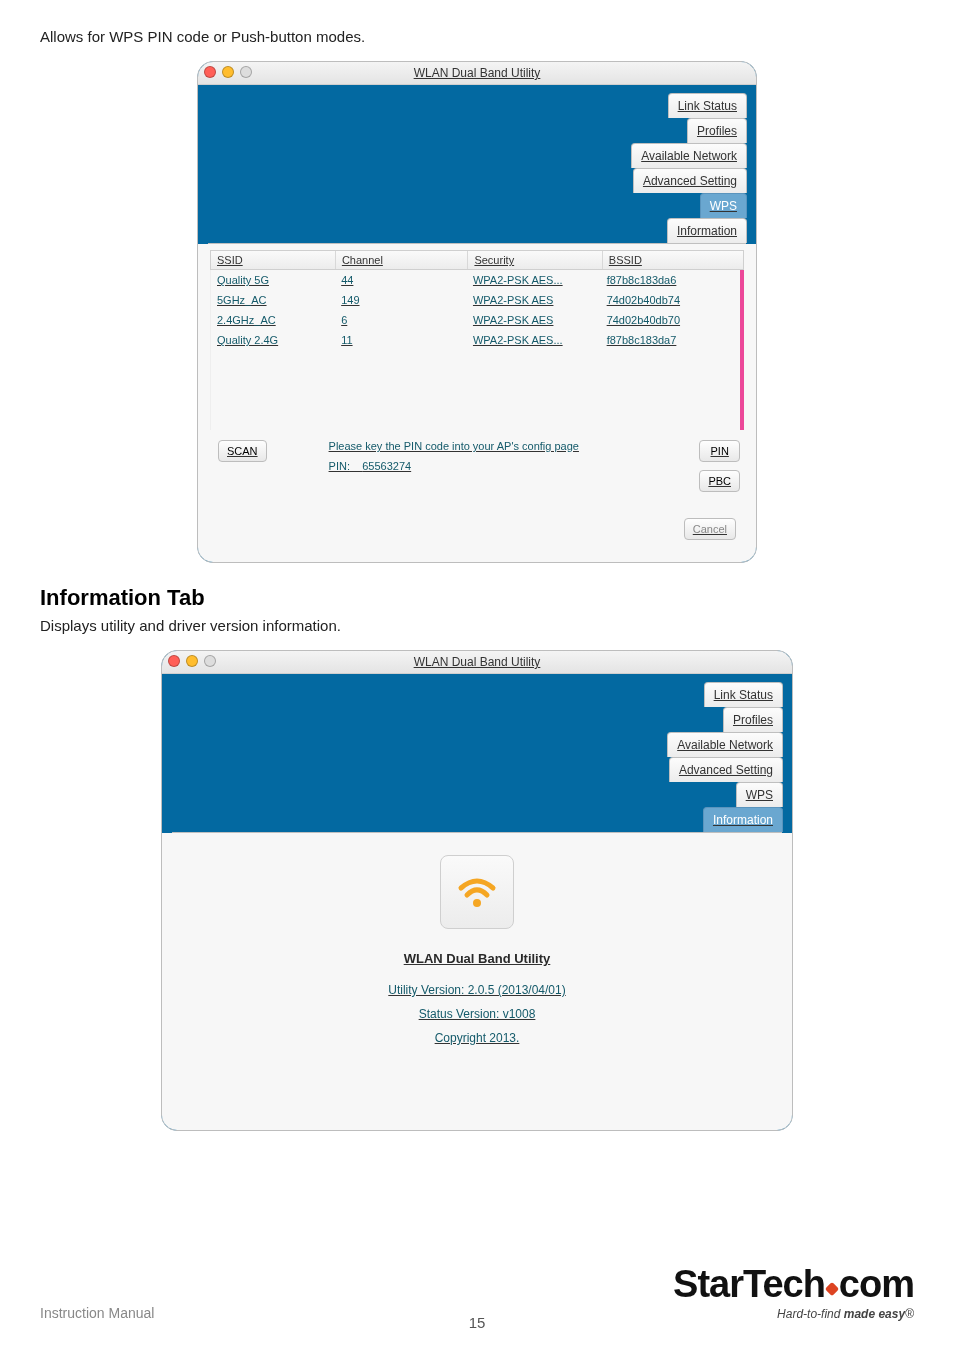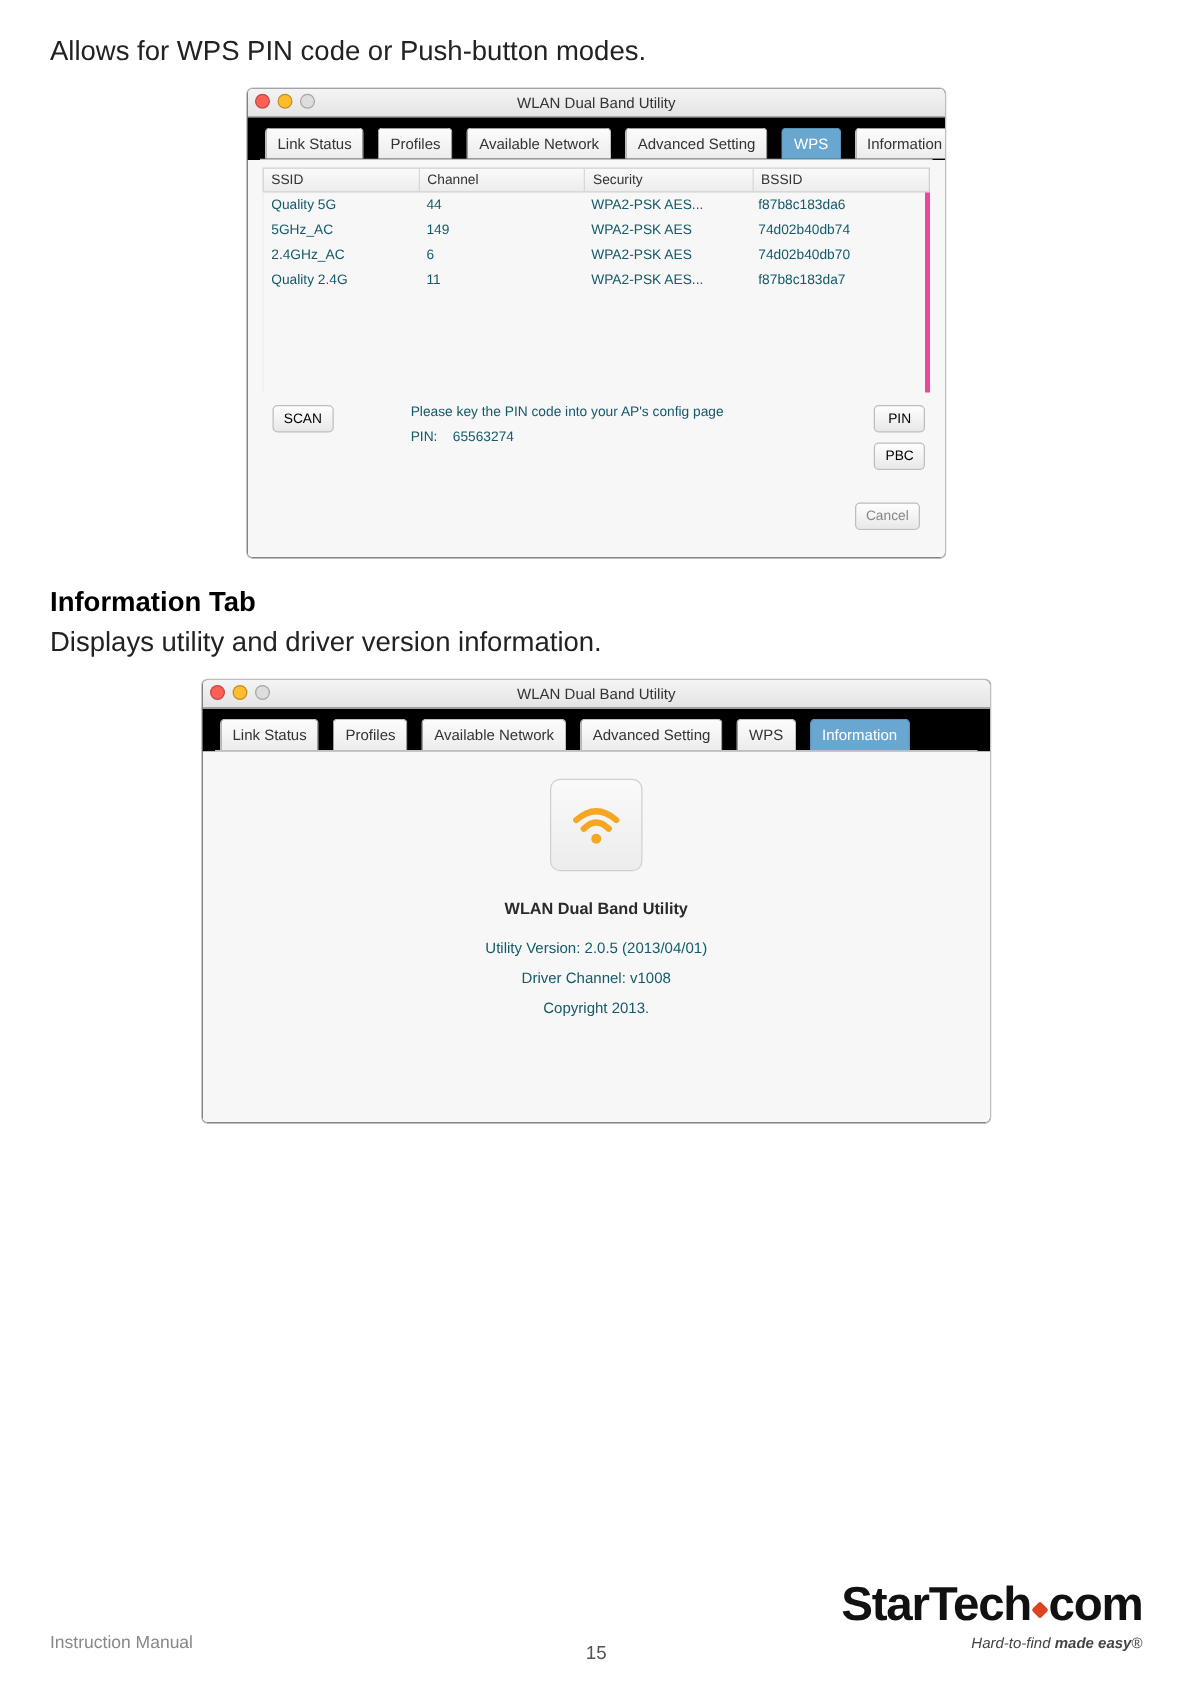--- a/index.html
+++ b/index.html
@@ -1,27 +1,27 @@
 <!DOCTYPE html>
 <html><head>
 <meta charset="utf-8">
 <style>
   html, body { margin:0; padding:0; background:#fff; font-family: Helvetica, Arial, sans-serif; color:#333; }
   .page { width:954px; height:1345px; box-sizing:border-box; padding:28px 40px 0 40px; position:relative; }
   .section-title { font-size:22px; font-weight:bold; color:#000; margin:4px 0 6px 0; }
-  .section-desc  { font-size:22px; color:#222; margin:0 0 16px 0; font-weight:400; }
-  .window-frame { border:1px solid #bdbdbd; border-radius:5px; margin:0 auto; box-shadow: none; background:#000000; overflow:hidden; }
+  .section-desc  { font-size:15px; color:#222; margin:0 0 16px 0; font-weight:400; }
+  .window-frame { border:1px solid #bdbdbd; border-radius:16px; margin:0 auto; box-shadow: none; background:#0369a1; overflow:hidden;text-decoration:underline; }
   .titlebar { height:22px; background:linear-gradient(#f4f4f4,#e4e4e4); border-bottom:1px solid #cfcfcf; display:flex; align-items:center; font-size:11px; color:#444; position:relative; }
   .traffic { position:absolute; left:6px; top:4px; display:flex; gap:6px; }
   .tl { width:12px; height:12px; border-radius:50%; border:1px solid rgba(0,0,0,0.25); box-sizing:border-box; }
   .tl.red { background:#ff5f57; }
   .tl.yellow { background:#ffbd2e; }
   .tl.gray { background:#ddd; }
   .titlebar-title { margin:0 auto; font-size:12px; color:#333; }
-  .tabs { display:flex; padding:8px 10px 0 14px; gap:12px; align-items:flex-end; }
+  .tabs { display:flex; padding:8px 10px 0 14px; gap:0; align-items:flex-end;flex-direction:column; }
   .tab { font-size:12px; color:#333; padding:5px 9px; background:linear-gradient(#fcfcfc,#ececec); border:1px solid #bfbfbf; border-bottom:none; border-radius:4px 4px 0 0; margin-right:-1px; cursor:default; white-space:nowrap; }
   .tab.active { background:#6aa7d0; color:#fff; border-color:#5a94bd; position:relative; z-index:2; }
   .tab-bar-line { border-top:1px solid #bfbfbf; margin:0 10px; }
   
   .wps-window { width:558px; }
   .wps-body { padding:6px 12px 16px 12px; background:#f7f7f7; }
   .grid-head, .grid-row { display:flex; font-size:11px; }
   .grid-head { color:#333; background:linear-gradient(#fafafa,#ececec); border:1px solid #cfcfcf; }
   .grid-head > div { padding:3px 6px; border-right:1px solid #d8d8d8; box-sizing:border-box; }
   .grid-head > div:last-child { border-right:none; }
@@ -162,21 +162,21 @@
     <div class="info-body">
       <div class="wifi-icon-frame">
         <svg width="48" height="48" viewBox="0 0 48 48">
           <path d="M8 20 Q24 6 40 20" stroke="#f5a623" stroke-width="5" fill="none" stroke-linecap="round"></path>
           <path d="M14 27 Q24 17 34 27" stroke="#f5a623" stroke-width="5" fill="none" stroke-linecap="round"></path>
           <circle cx="24" cy="35" r="4" fill="#f5a623"></circle>
         </svg>
       </div>
       <div class="info-title">WLAN Dual Band Utility</div>
       <div class="info-line">Utility Version: 2.0.5 (2013/04/01)</div>
-      <div class="info-line">Driver Channel: v1008</div>
+      <div class="info-line">Status Version: v1008</div>
       <div class="info-line">Copyright 2013.</div>
     </div>
   </div>
 
   <div class="footer">
     <div class="footer-left">Instruction Manual</div>
     <div class="logo-block">
       <div class="logo-main">
         <span>StarTech</span><span class="accent"></span><span>com</span>
       </div>

